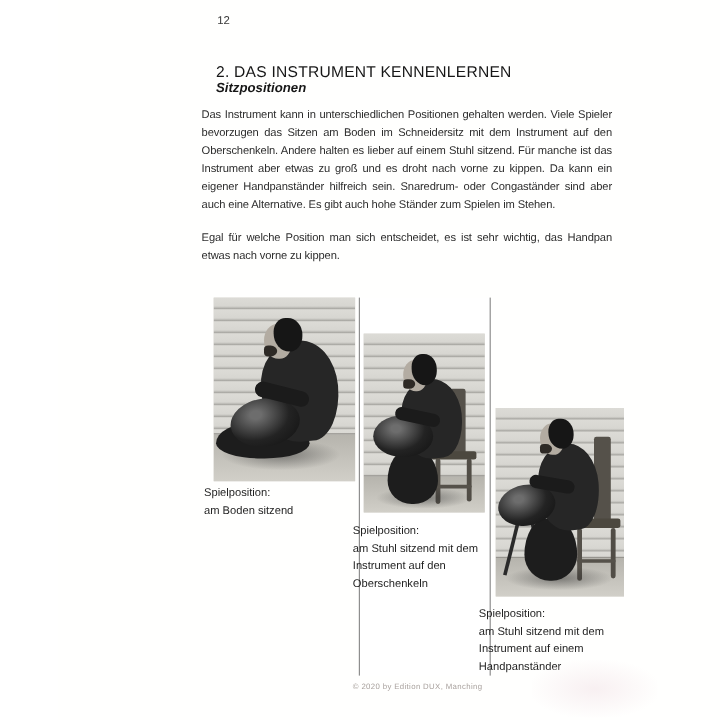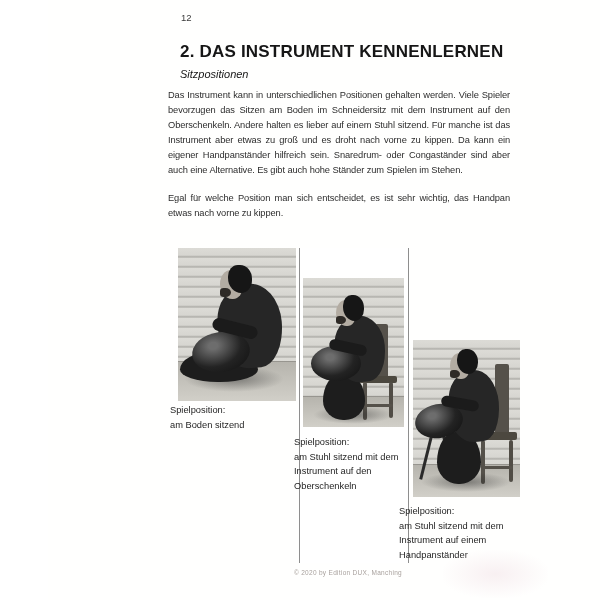--- a/index.html
+++ b/index.html
@@ -1,22 +1,22 @@
 <!DOCTYPE html>
 <html><head>
 <meta charset="utf-8">
 <style>
   html,body{margin:0;padding:0;width:600px;height:600px;background:#ffffff;overflow:hidden;
     font-family:"Liberation Sans", sans-serif;}
   .canvas{position:absolute;left:0;top:0;width:552px;height:600px;background:#fffffe;margin-left:48px;}
 
   .pagenum{position:absolute;left:133px;top:12px;font-size:9.5px;color:#3a3a3a;}
-  .heading{position:absolute;left:132px;top:42px;margin:0;font-size:17px;font-weight:bold;
+  .heading{position:absolute;left:132px;top:52px;margin:0;font-size:13px;font-weight:normal;
     color:#161616;letter-spacing:.2px;}
-  .subheading{position:absolute;left:132px;top:68px;margin:0;font-size:11px;font-weight:normal;
+  .subheading{position:absolute;left:132px;top:68px;margin:0;font-size:11px;font-weight:bold;
     font-style:italic;color:#161616;}
 
   .textblock{position:absolute;left:120px;top:88px;width:342px;}
   .textblock p{margin:0 0 13px 0;font-size:9.3px;line-height:15px;letter-spacing:-0.1px;
     text-align:justify;color:#2d2d2d;}
 
   
   .photo{position:absolute;overflow:hidden;background:#d9d8d3;}
   .photo>div{position:absolute;}
   .wall{left:0;right:0;top:0;

